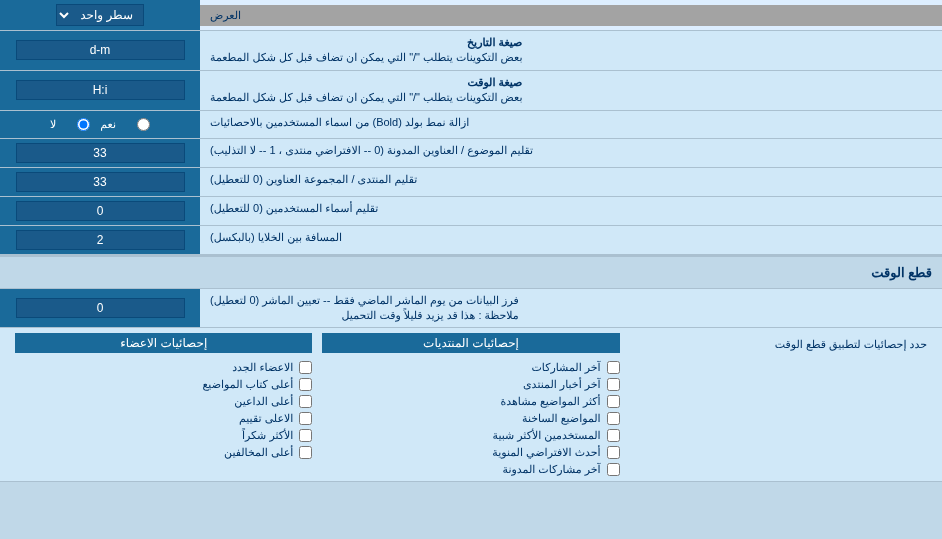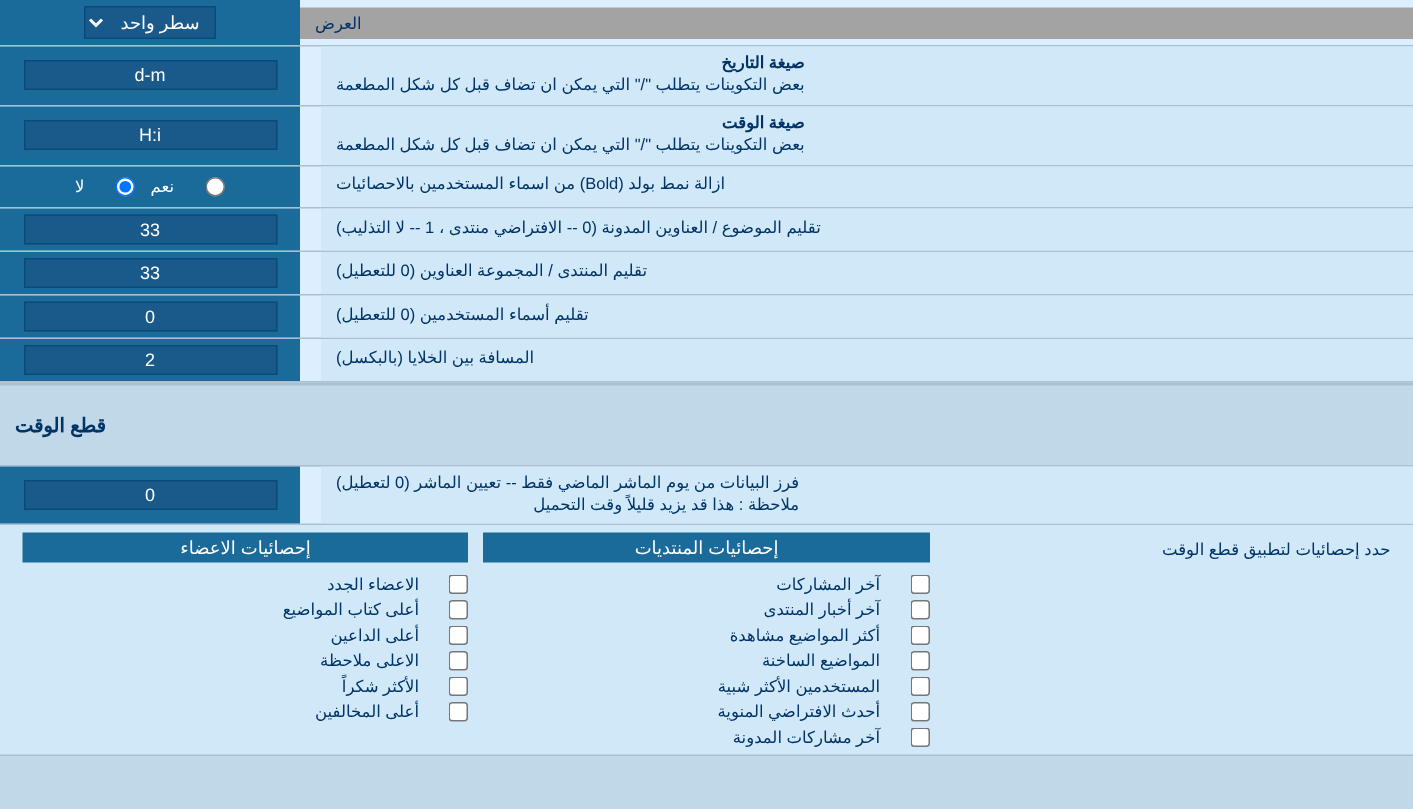--- a/index.html
+++ b/index.html
@@ -32,28 +32,27 @@
       justify-content: center;
       padding: 4px 8px;
       min-width: 200px;
       flex-shrink: 0;
     }
 
     .row-right {
       background: #d0e8f8;
       color: #003366;
       display: flex;
-      align-items: center;
+      align-items: flex-start;
       padding: 4px 10px;
       flex: 1;
       text-align: right;
       justify-content: flex-end;
       font-size: 11px;
       line-height: 1.4;
-      margin-left: 14px;
     }
 
     .row-right .desc {
       text-align: right;
       direction: rtl;
     }
 
     
     .input-field {
       background: #1a5a8a;
@@ -64,22 +63,22 @@
       font-size: 12px;
       font-family: Arial, Tahoma, sans-serif;
       min-width: 60px;
     }
 
     
     .section-header {
       background: #c0d8e8;
       display: flex;
       align-items: center;
-      justify-content: flex-end;
-      padding: 19px 10px;
+      justify-content: flex-start;
+      padding: 8px 10px;
       font-weight: bold;
       color: #003366;
       font-size: 13px;
       border-bottom: 1px solid #aac0d0;
       border-top: 2px solid #aac0d0;
     }
 
     
     .top-row {
       display: flex;
@@ -156,21 +155,21 @@
       flex: 1;
       display: flex;
       flex-direction: column;
       gap: 4px;
       padding: 0 5px;
     }
 
     .checkbox-item {
       display: flex;
       align-items: center;
-      gap: 20px;
+      gap: 6px;
       direction: rtl;
       font-size: 11px;
       color: #003366;
     }
 
     .checkbox-item input[type="checkbox"] {
       width: 13px;
       height: 13px;
     }
 
@@ -358,21 +357,21 @@
       <div class="checkbox-item">
         <input type="checkbox" style="">
         <span>أعلى كتاب المواضيع</span>
       </div>
       <div class="checkbox-item">
         <input type="checkbox" style="">
         <span>أعلى الداعين</span>
       </div>
       <div class="checkbox-item">
         <input type="checkbox" style="">
-        <span>الاعلى ملاحظة</span>
+        <span>الاعلى تقييم</span>
       </div>
       <div class="checkbox-item">
         <input type="checkbox" style="">
         <span>الأكثر شكراً</span>
       </div>
       <div class="checkbox-item">
         <input type="checkbox" style="">
         <span>أعلى المخالفين</span>
       </div>
     </div>

